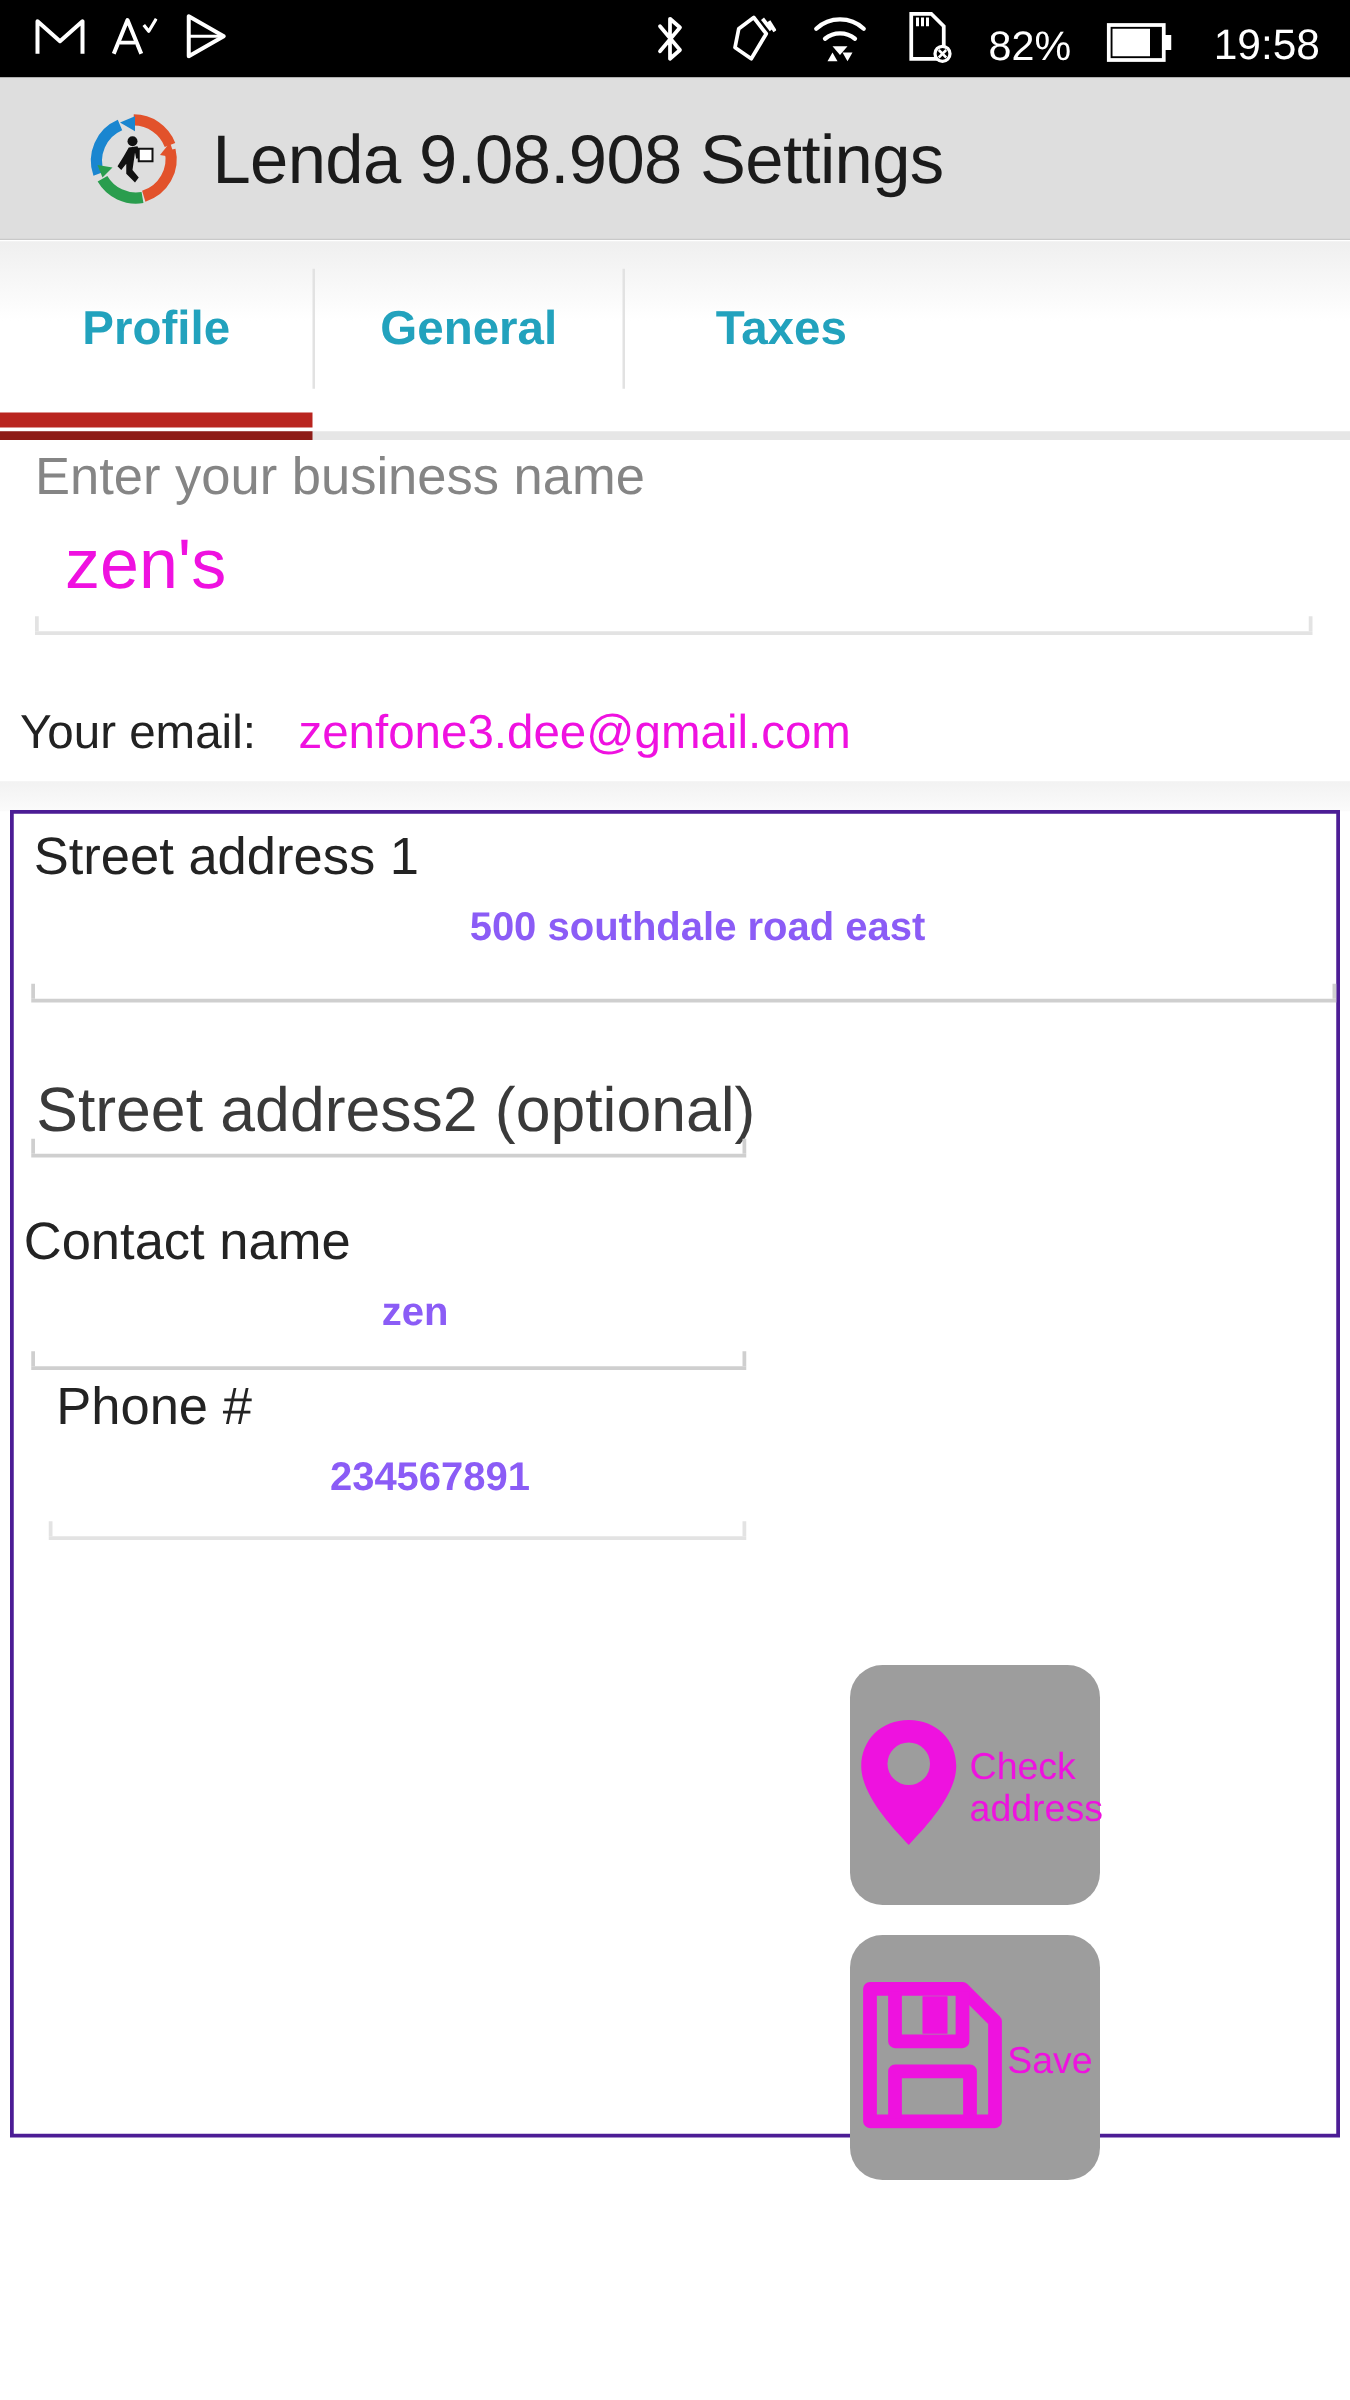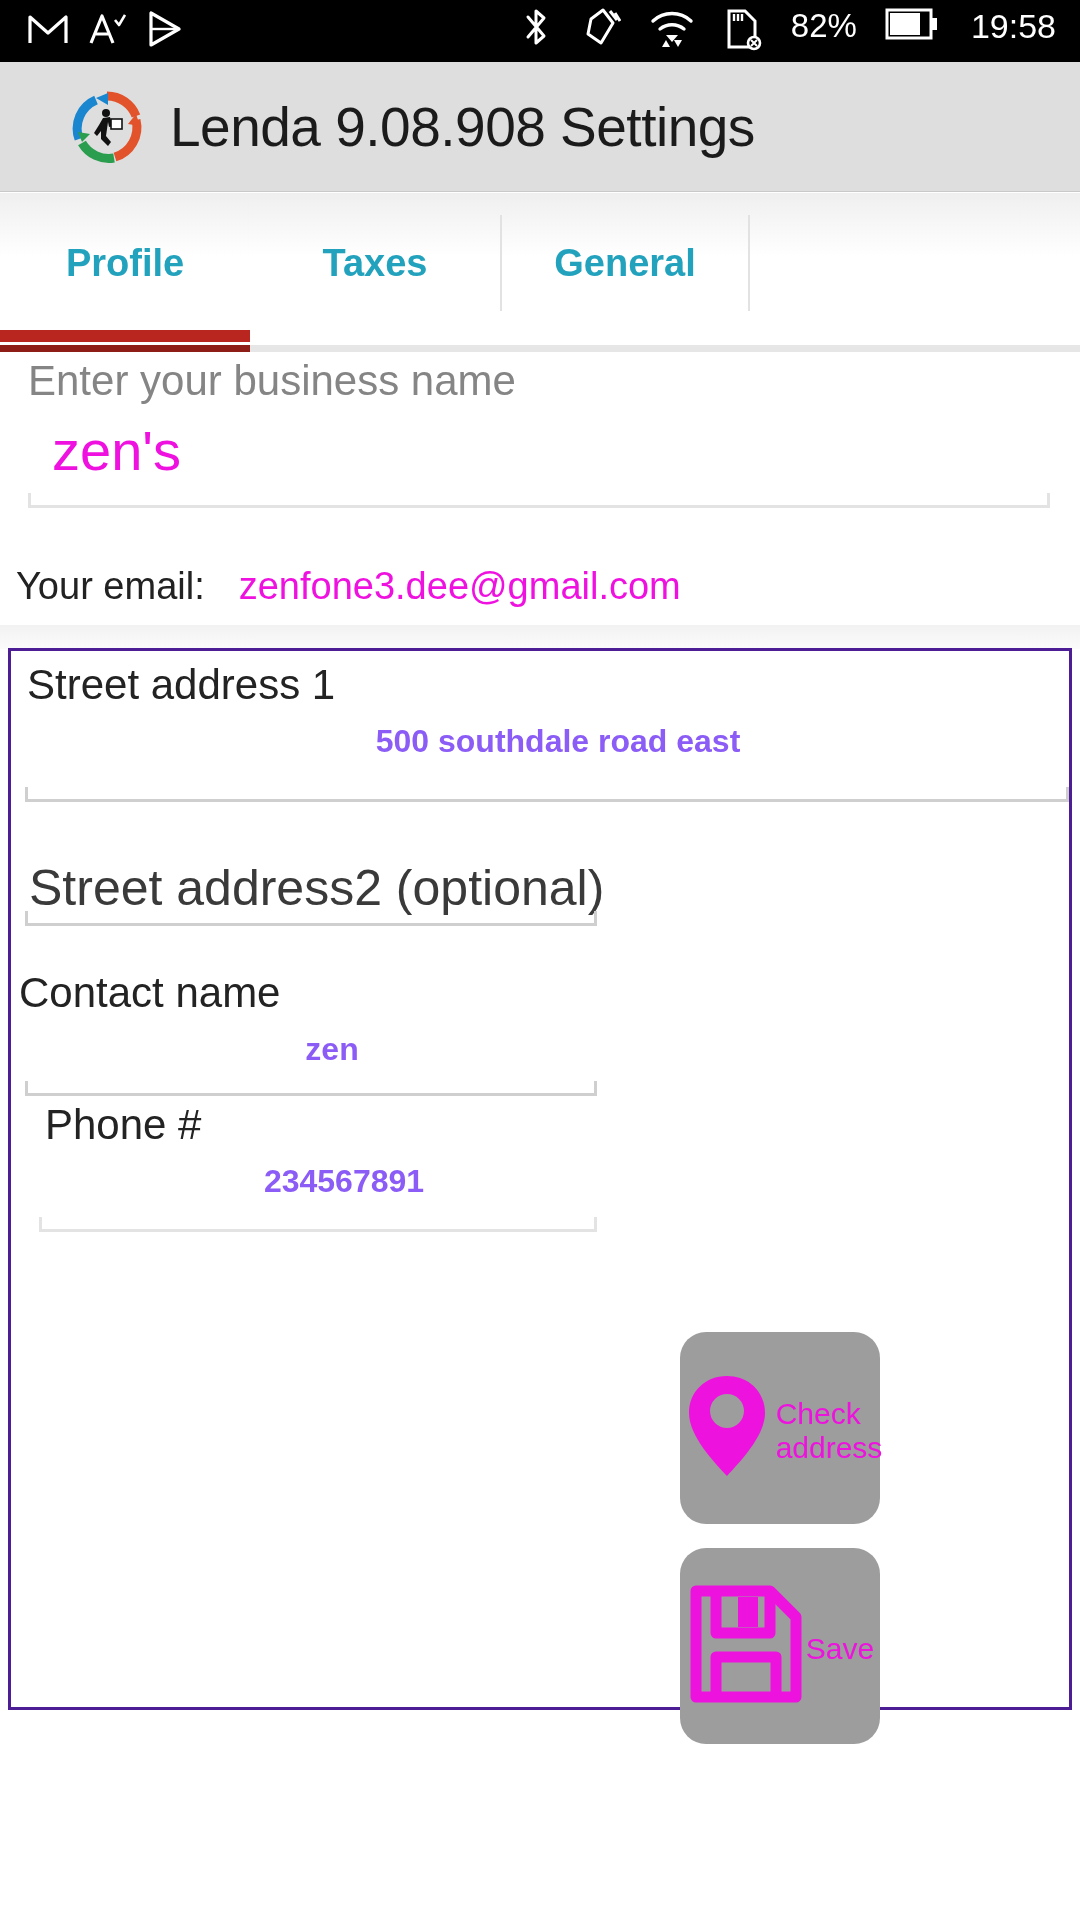--- a/index.html
+++ b/index.html
@@ -11,21 +11,21 @@
   }
   #screen { position:relative; width:1080px; height:1920px; background:#ffffff; }
 
   
   .statusbar{
     position:absolute; left:0; top:0; width:1080px; height:62px;
     background:#000000; color:#ffffff;
     display:flex; align-items:center;
   }
   .sb-left{ display:flex; align-items:center; gap:20px; margin-left:28px; }
-  .sb-right{ display:flex; align-items:flex-start; gap:28px; margin-left:auto; margin-right:24px; }
+  .sb-right{ display:flex; align-items:flex-end; gap:28px; margin-left:auto; margin-right:24px; }
   .sb-icon{ display:block; }
   .sb-text{ font-size:33px; letter-spacing:0px; font-family:"Liberation Sans", sans-serif; }
   .sb-clock{ font-size:34px; margin-left:4px; }
 
   
   .appbar{
     position:absolute; left:0; top:62px; width:1080px; height:130px;
     background:#dedede;
     display:flex; align-items:center;
     border-bottom:1px solid #c9c9c9;
@@ -241,25 +241,25 @@
       </svg>
     </div>
     <div class="app-title">Lenda 9.08.908 Settings</div>
   </div>
 
   <div class="tabstrip">
     <div class="tabs">
       <div class="tab t1">
         <span>Profile</span>
       </div>
+      <div class="tab t2">
+        <span>General</span>
+      </div>
       <div class="tab t3">
         <span>Taxes</span>
-      </div>
-      <div class="tab t2">
-        <span>General</span>
       </div>
     </div>
     <div class="tab-underline"></div>
   </div>
   <div class="tabstrip-base">
     <div class="lit"></div>
   </div>
 
   <div class="biz-block">
     <div class="biz-hint">Enter your business name</div>

